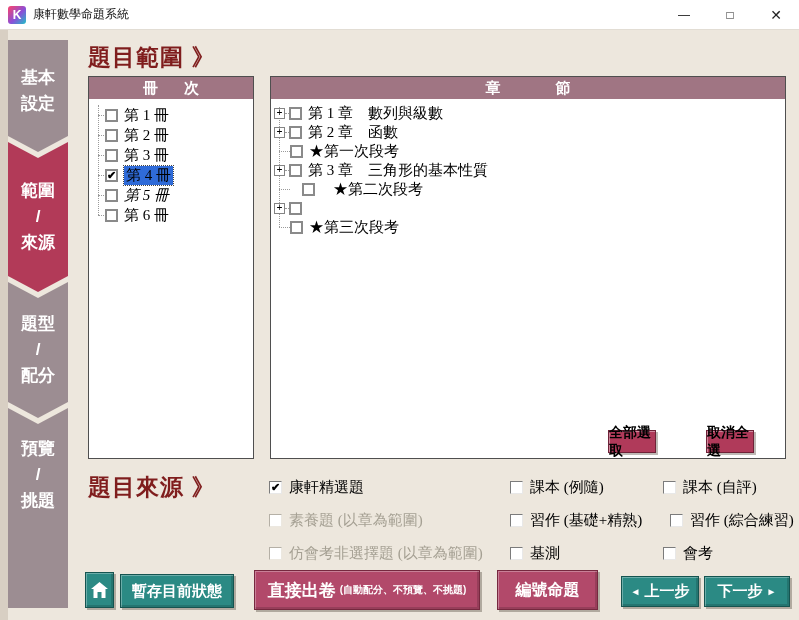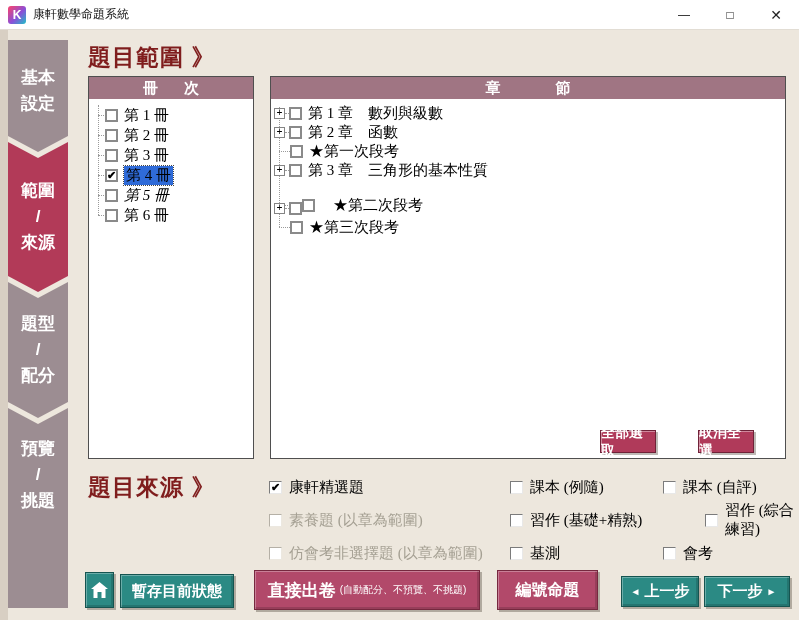--- a/index.html
+++ b/index.html
@@ -49,21 +49,21 @@
   .hstub{border-top:1px dotted #9a9a9a;height:0;}
   .cb{width:13px;height:13px;border:2px solid #8a8a8a;background:#fff;box-sizing:border-box;
     display:inline-flex;align-items:center;justify-content:center;flex:0 0 auto;
     font-size:11px;font-weight:bold;color:#000;line-height:1;cursor:pointer;}
   .expander{width:11px;height:11px;border:1px solid #848484;background:#fff;box-sizing:border-box;
     display:inline-flex;align-items:center;justify-content:center;font-size:10px;line-height:1;
     color:#000;flex:0 0 auto;cursor:pointer;font-family:"Liberation Mono","DejaVu Sans Mono",monospace;}
   .row-label{margin-left:6px;white-space:nowrap;}
   .row-label.selected{background:#2f6bd8;color:#000;outline:1px dotted #444;padding:0 2px;}
   
-  .mini-btn{position:absolute;bottom:5px;width:56px;height:23px;background:#b03a5a;color:#ffffff;
+  .mini-btn{position:absolute;bottom:5px;width:48px;height:23px;background:#b03a5a;color:#000000;
     font-size:14px;font-weight:bold;display:flex;align-items:center;justify-content:center;
     border:1px solid #6f2238;box-sizing:border-box;cursor:pointer;
     box-shadow:inset 1px 1px 0 rgba(255,255,255,.4),2px 2px 0 rgba(110,100,90,.45);margin-top:28px;}
   
   .src-item{position:absolute;display:flex;align-items:center;
     font-family:"Liberation Serif","DejaVu Serif",serif;font-size:15px;color:#000;}
   .src-cb{width:13px;height:13px;background:#fff;box-sizing:border-box;margin-right:7px;
     border:1px solid;border-color:#7b7b7b #e8e8e8 #e8e8e8 #7b7b7b;display:inline-flex;
     align-items:center;justify-content:center;font-size:11px;font-weight:bold;cursor:pointer;flex:0 0 auto;}
   .src-item.disabled{color:#a5a093;}
@@ -71,21 +71,21 @@
   
   .btn{position:absolute;display:flex;align-items:center;justify-content:center;color:#fff;
     font-weight:bold;box-sizing:border-box;cursor:pointer;
     box-shadow:inset 1px 1px 0 rgba(255,255,255,.3),inset -2px -2px 0 rgba(0,0,0,.15),2px 2px 0 rgba(105,95,85,.45);}
   .btn.teal{background:#2b8a84;border:1px solid #155450;}
   .btn.crimson{background:#b2496a;border:1px solid #76283f;}
   .home-btn{left:85px;top:572px;width:29px;height:36px;}
   .save-btn{left:120px;top:574px;width:114px;height:34px;font-size:15px;}
   .direct-btn{left:254px;top:570px;width:226px;height:40px;flex-direction:row;gap:4px;}
   .direct-main{font-size:17px;}
-  .direct-sub{font-size:10px;font-weight:normal;}
+  .direct-sub{font-size:10px;font-weight:bold;}
   .numbered-btn{left:497px;top:570px;width:101px;height:40px;font-size:16px;}
   .prev-btn{left:621px;top:576px;width:78px;height:31px;font-size:15px;gap:4px;}
   .next-btn{left:704px;top:576px;width:86px;height:31px;font-size:15px;gap:4px;}
   .arrow{font-size:10px;line-height:1;}
 </style>
 </head>
 <body>
 
 <div class="window">
 
@@ -179,21 +179,21 @@
         <span class="hstub" style="width:11px;margin-left:8px;"></span>
         <span class="cb"></span>
         <span class="row-label">★第一次段考</span>
       </div>
       <div class="tree-row" style="left:0;top:62px;height:19px;">
         <span class="expander" style="margin-left:3px;">+</span>
         <span class="hstub" style="width:4px;"></span>
         <span class="cb"></span>
         <span class="row-label">第 3 章　三角形的基本性質</span>
       </div>
-      <div class="tree-row" style="left:0;top:97px;height:19px;gap:12px;">
+      <div class="tree-row" style="left:0;top:81px;height:19px;gap:12px;">
         <span class="hstub" style="width:11px;margin-left:8px;"></span>
         <span class="cb"></span>
         <span class="row-label">★第二次段考</span>
       </div>
       <div class="tree-row" style="left:0;top:100px;height:19px;">
         <span class="expander" style="margin-left:3px;">+</span>
         <span class="hstub" style="width:4px;"></span>
         <span class="cb"></span>
       </div>
       <div class="tree-row" style="left:0;top:119px;height:19px;">
@@ -230,21 +230,21 @@
   </div>
   <div class="src-item" style="left:510px;top:543px;height:20px;">
     <span class="src-cb"></span>
     <span>基測</span>
   </div>
 
   <div class="src-item" style="left:663px;top:477px;height:20px;">
     <span class="src-cb"></span>
     <span>課本 (自評)</span>
   </div>
-  <div class="src-item" style="left:663px;top:510px;height:20px;padding-left:42px;">
+  <div class="src-item" style="left:628px;top:510px;height:20px;padding-left:42px;">
     <span class="src-cb"></span>
     <span>習作 (綜合練習)</span>
   </div>
   <div class="src-item" style="left:663px;top:543px;height:20px;">
     <span class="src-cb"></span>
     <span>會考</span>
   </div>
 
   <div class="btn teal home-btn">
     <svg width="17" height="16" viewBox="0 0 17 16">

